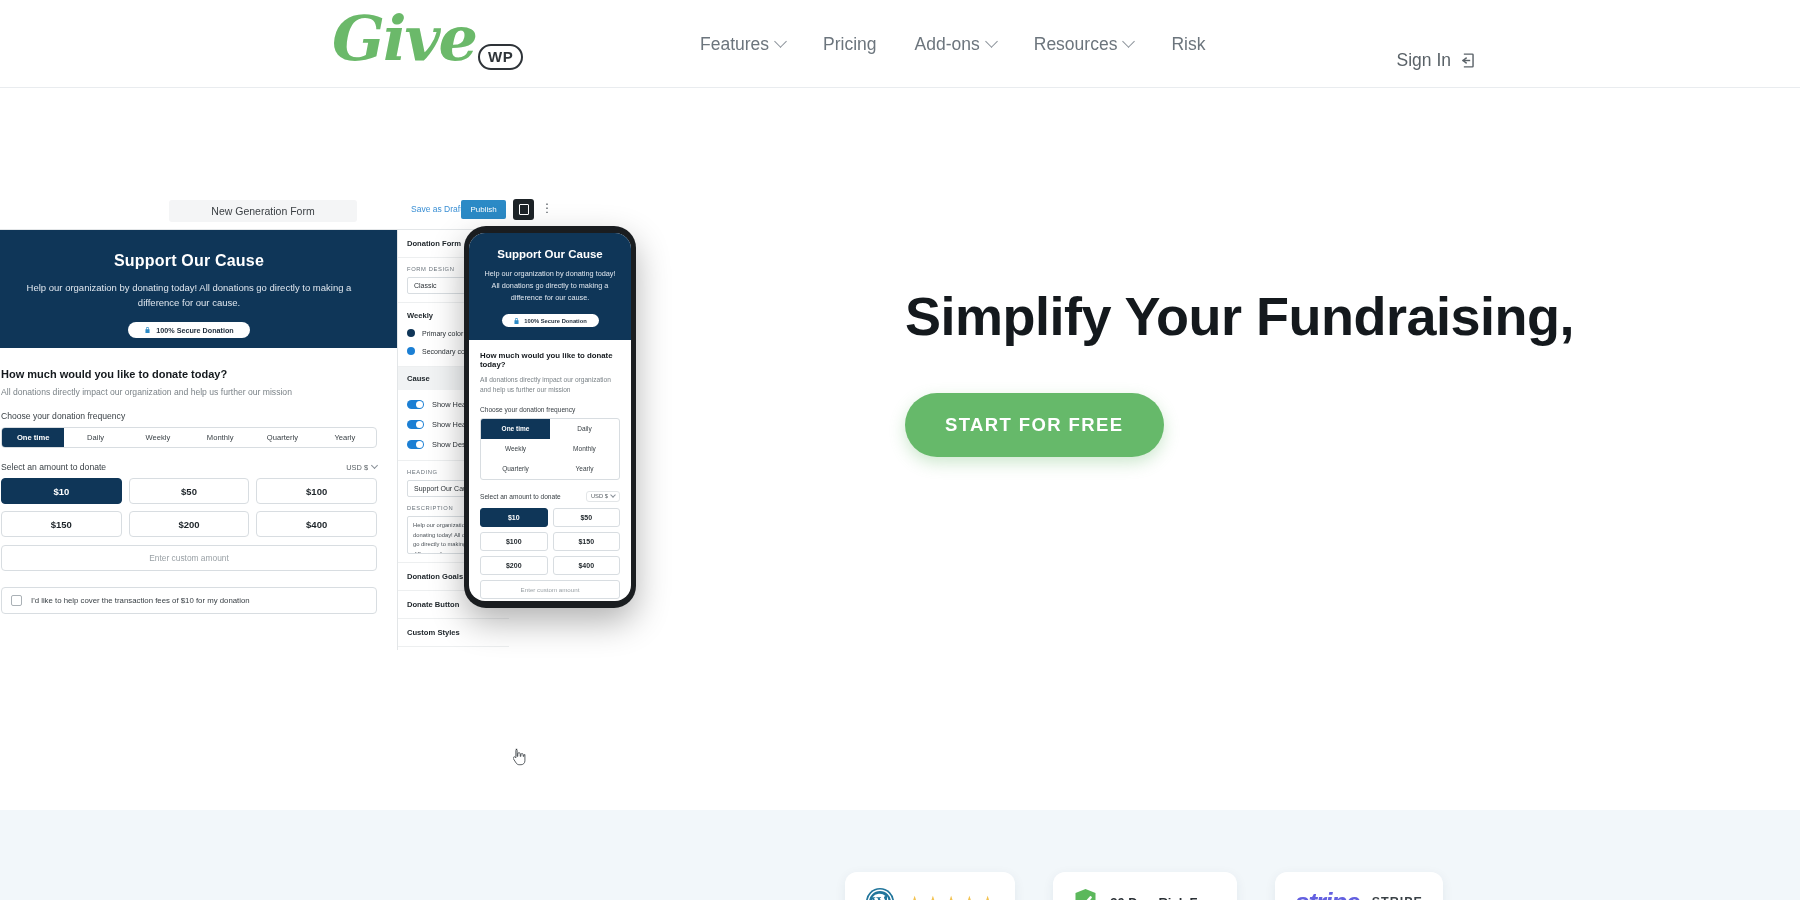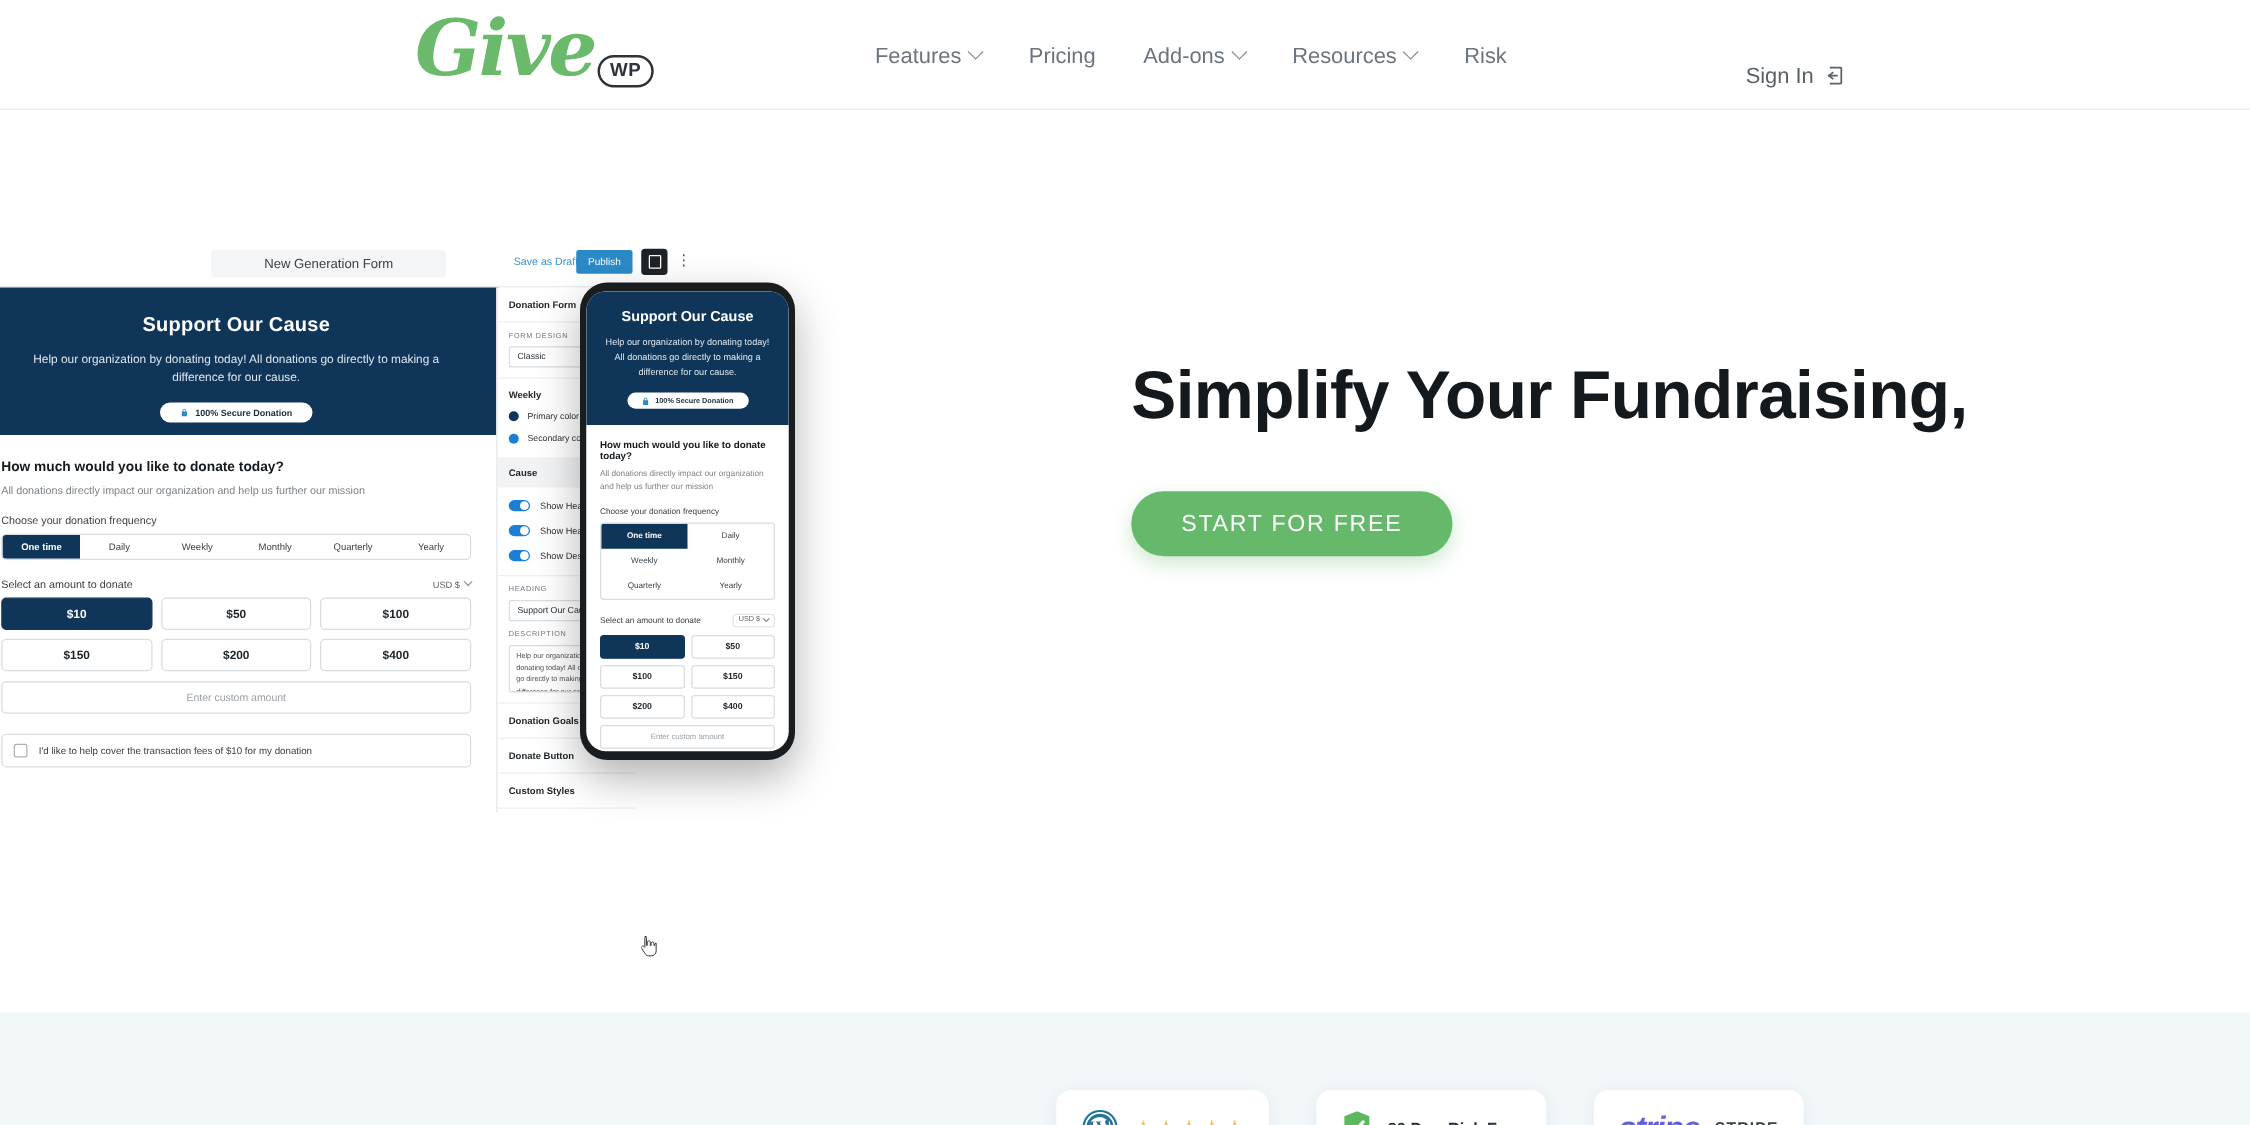--- a/index.html
+++ b/index.html
@@ -46,22 +46,22 @@
   .eyebrow {
      font-size:20.5px; letter-spacing:1.4px; color:#4c8a4c; font-weight:400;
      text-transform:uppercase; margin-bottom:32px;
   }
   .headline {
      font-size:54px; line-height:1.18; font-weight:bold; color:#14191d; letter-spacing:-.5px;
   }
   .cta {
      margin-top:44px; display:inline-flex; align-items:center; justify-content:center;
      background:#66b96a; color:#fff; border:none; border-radius:40px;
-     padding:0 40px; height:52px;
-     font-size:18.5px; font-weight:normal; letter-spacing:1.4px;
+     padding:0 40px; height:64px;
+     font-size:18.5px; font-weight:bold; letter-spacing:1.4px;
      box-shadow:0 6px 16px rgba(102,185,106,.32); cursor:pointer;
      font-family:"Liberation Sans", sans-serif;
   }
 
   
   .shot { position:absolute; left:0; top:192px; width:575px; height:490px;margin-left:19px; }
 
   
   .editor-chrome {
      position:absolute; left:-40px; top:0; width:570px; height:38px;

